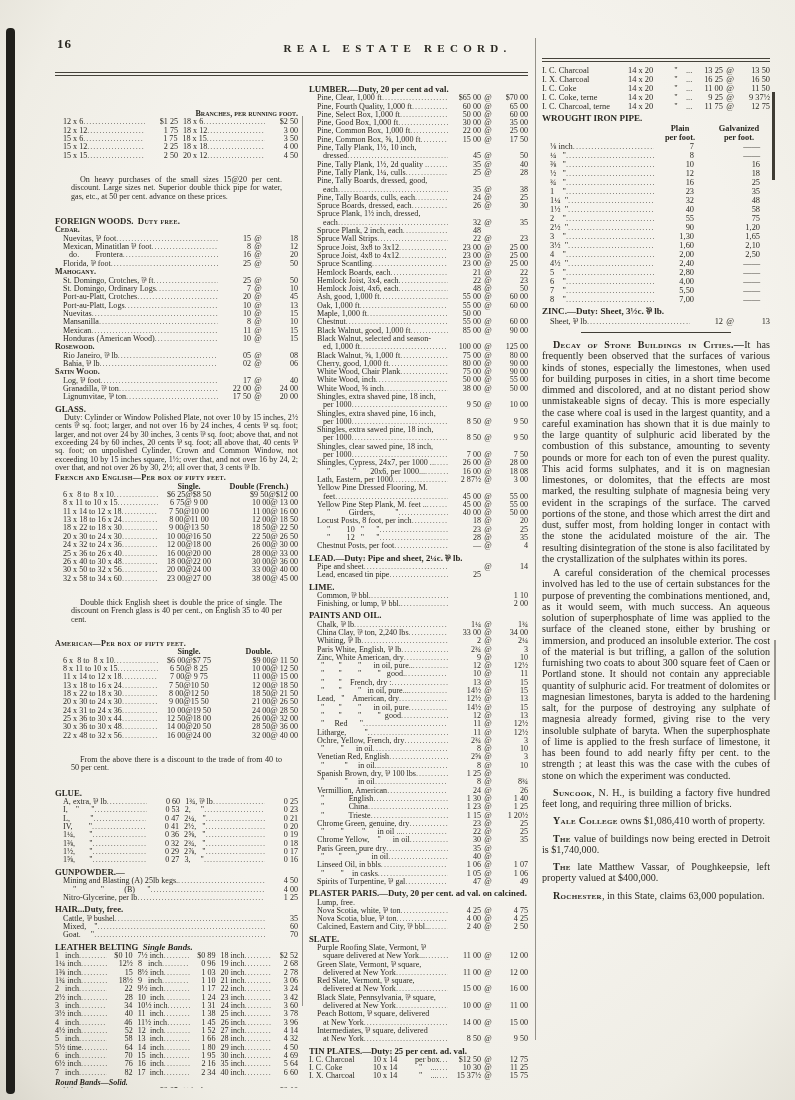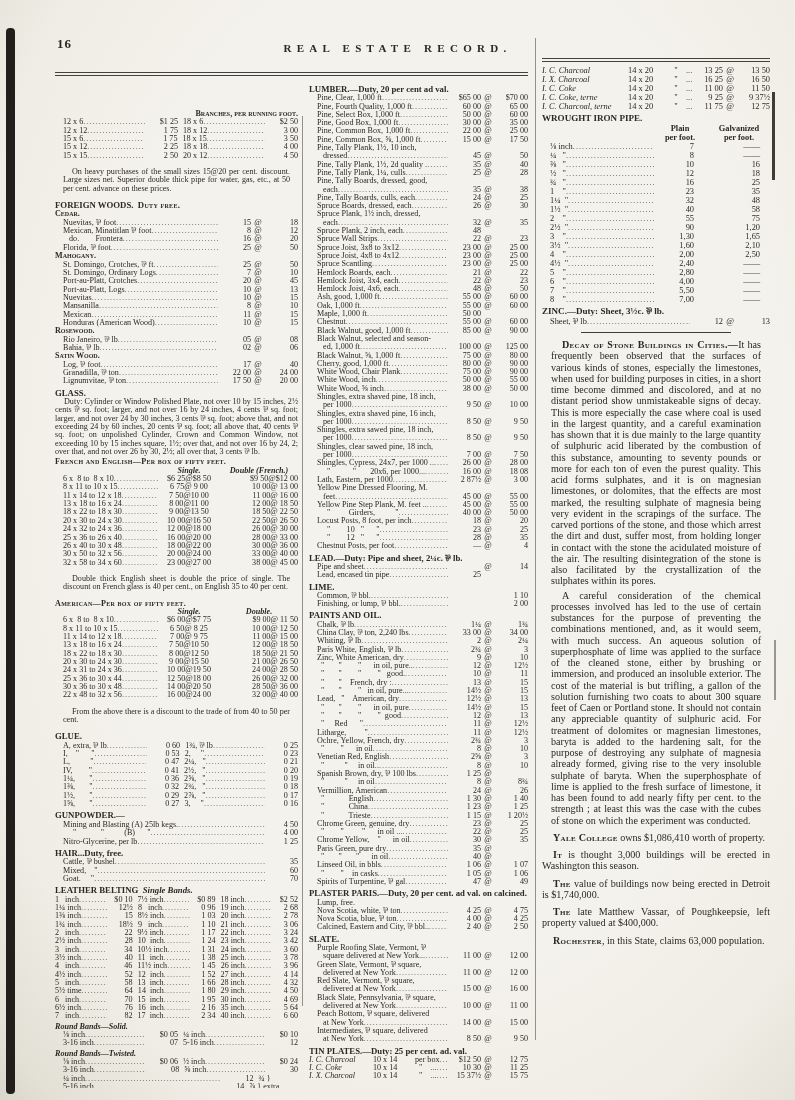--- a/index.html
+++ b/index.html
@@ -18,53 +18,53 @@
   .col1{left:55px;top:110px;width:243px;height:978px;font-size:8.1px;line-height:8.35px;}
   .col2{left:309px;top:82px;width:219px;height:1012px;font-size:8.1px;line-height:8.3px;}
   .col3{left:542px;top:56px;width:228px;height:1036px;font-size:8.4px;line-height:9px;}
   .sec{margin:0 0 2px;}
   .shead{font-weight:bold;font-size:1.08em;margin:3px 0 1px;}
   .sub{font-variant:small-caps;font-weight:bold;}
   .ctitle{text-align:right;font-variant:small-caps;font-weight:bold;}
   .ctitle-i{font-style:italic;font-weight:bold;}
   .ital{font-style:italic;}
   .sc-b{font-variant:small-caps;font-weight:600;letter-spacing:.3px;}
-  .note{margin:8px;text-align:justify;text-indent:9px;}
+  .note{margin:16px;text-align:justify;text-indent:9px;}
   .glasspara{margin:0;text-align:justify;text-indent:9px;}
   .ptable{padding-left:8px;}
   .ptable0{padding-left:0;}
   .prow{display:flex;align-items:baseline;white-space:pre;}
   .c-lab{flex:1 1 auto;display:flex;min-width:0;}
   .c-v + .c-lab{padding-left:5px;align-items:flex-end;}
   .lt{white-space:pre;}
   .dotfill{flex:1 1 auto;overflow:hidden;white-space:nowrap;opacity:.85;}
   .dotfill::after{content:"..........................................................................................";letter-spacing:1px;}
   .nodots > .dotfill::after{content:"";}
   .c-v{flex:none;width:33px;text-align:right;}
   .c-at{flex:none;width:14px;text-align:center;}
   .c-vs{flex:none;width:62px;text-align:center;}
   .c-vd{flex:none;width:78px;text-align:right;}
   .c-vp{flex:none;width:40px;text-align:right;padding-right:16px;}
   .c-vg{flex:none;width:50px;text-align:right;padding-right:10px;}
-  .c-m1{flex:none;width:64px;font-style:italic;}
+  .c-m1{flex:none;width:64px;}
   .c-m2{flex:none;width:42px;}
   .tinr .c-m1{width:86px;}
   .belt .c-v{width:26px;}
-  .colhead{display:flex;font-weight:600;font-style:italic;}
+  .colhead{display:flex;font-weight:600;}
   .colhead .sp{flex:1;}
   .colhead .h1{flex:none;width:62px;text-align:center;}
   .colhead .h2{flex:none;width:78px;text-align:center;}
   .pipehead{display:flex;font-weight:600;}
   .pipehead .sp{flex:1;}
   .pipehead .h1,.pipehead .h2{flex:none;white-space:pre-line;text-align:center;}
   .pipehead .h1{width:56px;}
   .pipehead .h2{width:62px;}
   .dblx{height:2px;border-top:1px solid #45423a;border-bottom:1px solid #45423a;margin:2px 0 4px;}
   .divider{width:150px;margin:6px auto;border-top:1.4px solid #403d35;}
-  .apar{margin:3px 9px 0;text-align:justify;text-indent:11px;font-size:10.1px;line-height:11.25px;}
+  .apar{margin:3px 0 0;text-align:justify;text-indent:11px;font-size:10.1px;line-height:11.25px;}
   .brief{margin:6px 0 0;text-align:justify;text-indent:11px;font-size:10.1px;line-height:11.25px;}
 </style>
 </head>
 <body>
 
 <div class="page">
   <div class="scanbar"></div>
   <div class="mark" style="left:772px;top:92px;width:3px;height:88px;"></div>
   <div class="mark" style="left:774px;top:640px;width:2px;height:60px;opacity:.5;"></div>
 
@@ -427,20 +427,20 @@
       <div class="ptable">
           <div class="prow"><span class="c-lab"><span class="lt">Sheet, ⅌ lb</span><span class="dotfill"></span></span><span class="c-v">12</span><span class="c-at">@</span><span class="c-v">13</span></div>
         </div>
     </div>
     <div class="divider"></div>
     <div>
       <p class="apar"><span class="sc-b">Decay of Stone Buildings in Cities.—</span><span>It has frequently been observed that the surfaces of various kinds of stones, especially the limestones, when used for building purposes in cities, in a short time become dimmed and discolored, and at no distant period show unmistakeable signs of decay.  This is more especially the case where coal is used in the largest quantity, and a careful examination has shown that it is due mainly to the large quantity of sulphuric acid liberated by the combustion of this substance, amounting to seventy pounds or more for each ton of even the purest quality. This acid forms sulphates, and it is on magnesian limestones, or dolomites, that the effects are most marked, the resulting sulphate of magnesia being very evident in the scrapings of the surface.  The carved portions of the stone, and those which arrest the dirt and dust, suffer most, from holding longer in contact with the stone the acidulated moisture of the air. The resulting disintegration of the stone is also facilitated by the crystallization of the sulphates within its pores.</span></p>
       <p class="apar">A careful consideration of the chemical processes involved has led to the use of certain substances for the purpose of preventing the combinations mentioned, and, as it would seem, with much success.  An aqueous solution of superphosphate of lime was applied to the surface of the cleaned stone, either by brushing or immersion, and produced an insoluble exterior.  The cost of the material is but trifling, a gallon of the solution furnishing two coats to about 300 square feet of Caen or Portland stone.  It should not contain any appreciable quantity of sulphuric acid.  For treatment of dolomites or magnesian limestones, baryta is added to the hardening salt, for the purpose of destroying any sulphate of magnesia already formed, giving rise to the very insoluble sulphate of baryta.  When the superphosphate of lime is applied to the fresh surface of limestone, it has been found to add nearly fifty per cent. to the strength ;  at least this was the case with the cubes of stone on which the experiment was conducted.</p>
     </div>
     <div>
+      <p class="brief"><span class="sc-b">Suncook</span><span>, N. H., is building a factory five hundred feet long, and requiring three million of bricks.</span></p>
       <p class="brief"><span class="sc-b">Yale College</span><span> owns $1,086,410 worth of property.</span></p>
-      <p class="brief"><span class="sc-b">It</span><span> is thought 3,000 buildings will be erected in Washington this season.</span></p>
       <p class="brief"><span class="sc-b">The</span><span> value of buildings now being erected in Detroit is $1,740,000.</span></p>
       <p class="brief"><span class="sc-b">The</span><span> late Matthew Vassar, of Poughkeepsie, left property valued at $400,000.</span></p>
       <p class="brief"><span class="sc-b">Rochester</span><span>, in this State, claims 63,000 population.</span></p>
     </div>
   </div>
 </div>
 
 </body></html>

